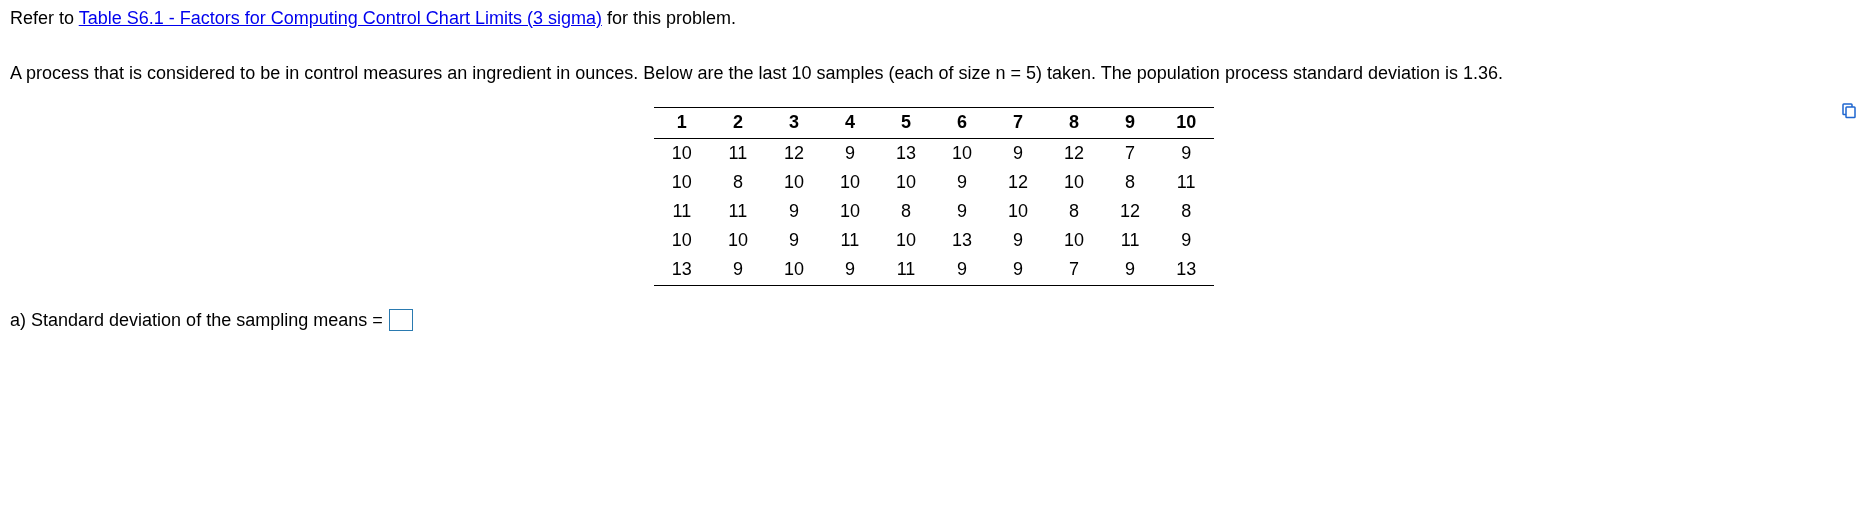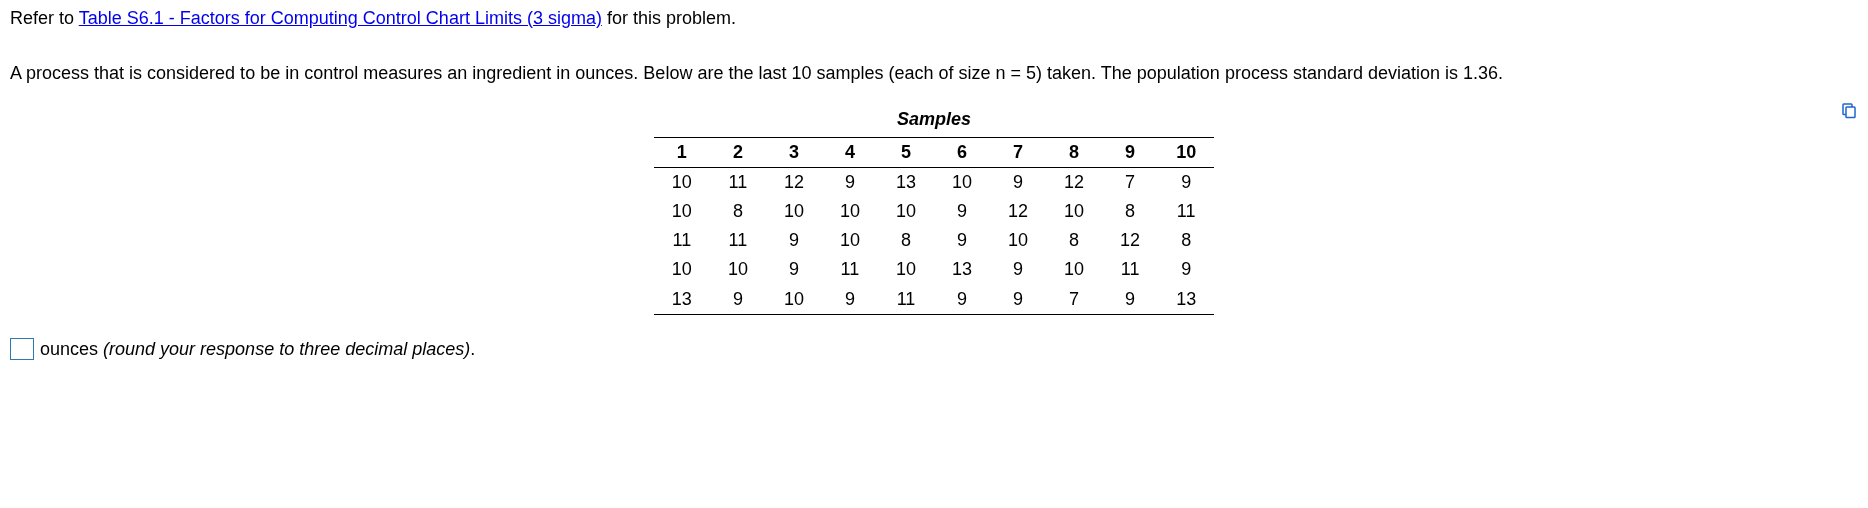--- a/index.html
+++ b/index.html
@@ -92,21 +92,20 @@
 
   <div class="copy-icon">
     <svg viewBox="0 0 24 24" fill="none" stroke="#1e66d0" stroke-width="2">
       <rect x="4" y="4" width="12" height="14" rx="1" fill="#fff"></rect>
       <rect x="8" y="8" width="12" height="14" rx="1" fill="#fff"></rect>
     </svg>
   </div>
 
   <div class="table-container">
     <table>
-      <caption>Samples</caption>
       <thead>
         <tr>
           <th>1</th>
           <th>2</th>
           <th>3</th>
           <th>4</th>
           <th>5</th>
           <th>6</th>
           <th>7</th>
           <th>8</th>
@@ -174,17 +173,15 @@
           <td>7</td>
           <td>9</td>
           <td>13</td>
         </tr>
       </tbody>
     </table>
   </div>
 </div>
 
 <div class="answer-row">
+  <span>a) Standard deviation of the sampling means = </span>
   <input class="answer-input" type="text" value="" style="">
-  <span>
-    <span> ounces </span><span class="hint">(round your response to three decimal places)</span><span>.</span>
-  </span>
 </div>
 
 </body></html>

